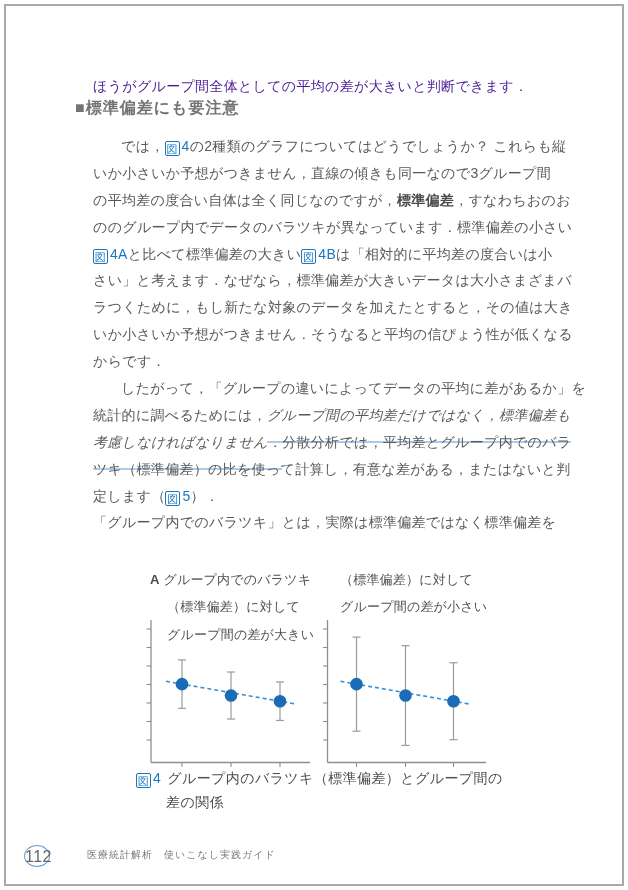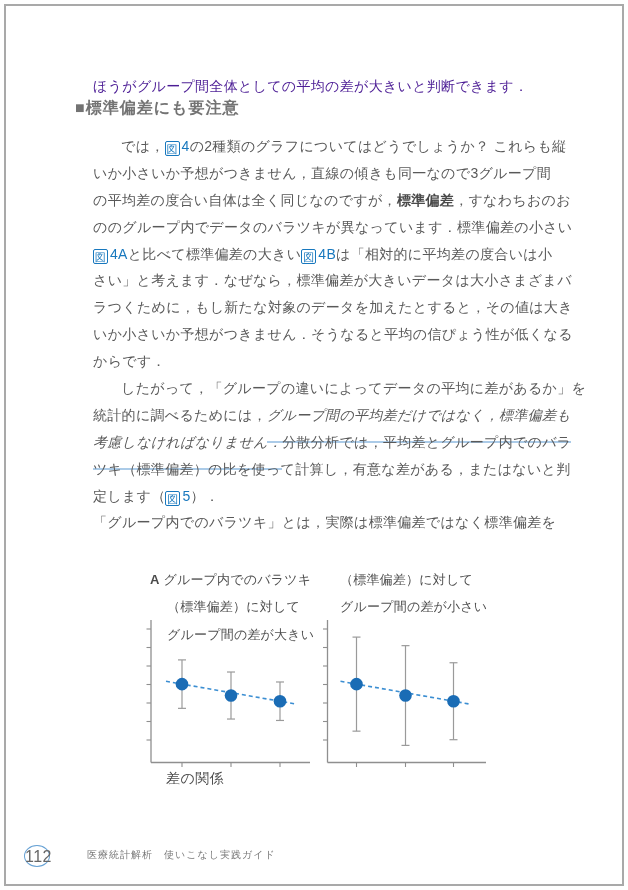--- a/index.html
+++ b/index.html
@@ -152,18 +152,19 @@
       <line x1="137.5" y1="50.74999999999999" x2="137.5" y2="127.69999999999999" stroke="#9a9a9a" stroke-width="1.2"></line>
       <line x1="133.5" y1="50.74999999999999" x2="141.5" y2="50.74999999999999" stroke="#9a9a9a" stroke-width="1.2"></line>
       <line x1="133.5" y1="127.69999999999999" x2="141.5" y2="127.69999999999999" stroke="#9a9a9a" stroke-width="1.2"></line>
       <line x1="24.5" y1="69.30438144329896" x2="154.5" y2="92.22190721649484" stroke="#3b8ed2" stroke-width="1.6" stroke-dasharray="4 3"></line>
       <circle cx="40.5" cy="72.125" r="6.3" fill="#1a6cb5"></circle>
       <circle cx="89.5" cy="83.525" r="6.3" fill="#1a6cb5"></circle>
       <circle cx="137.5" cy="89.225" r="6.3" fill="#1a6cb5"></circle>
     </svg>
 
   <div class="caption" id="caption">
+      <div class="tline"><span class="figref">図</span><span class="seg-blue">4</span><span class="">グループ内のバラツキ（標準偏差）とグループ間の</span></div>
       <div class="tline" style="padding-left: 30px;"><span class="">差の関係</span></div>
     </div>
 
   <div class="page-number">112</div>
   <div class="footer-title">医療統計解析　使いこなし実践ガイド</div>
 </div>
 
 </body></html>

